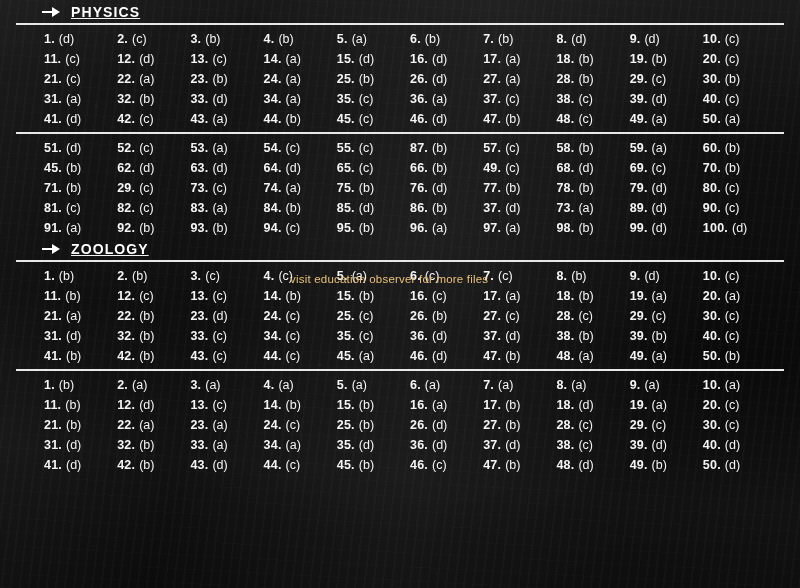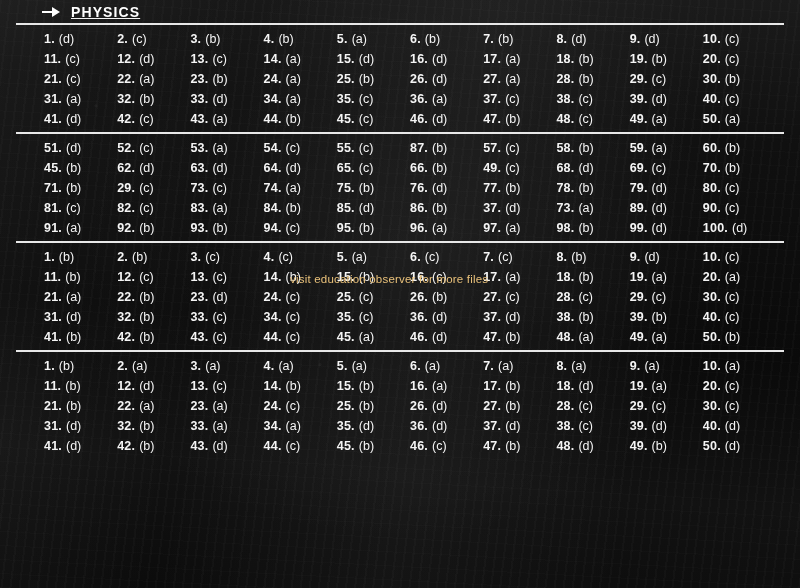--- a/index.html
+++ b/index.html
@@ -255,20 +255,24 @@
             <div class="cell"><span class="qn">95.</span><span class="ans">(b)</span></div>
             <div class="cell"><span class="qn">96.</span><span class="ans">(a)</span></div>
             <div class="cell"><span class="qn">97.</span><span class="ans">(a)</span></div>
             <div class="cell"><span class="qn">98.</span><span class="ans">(b)</span></div>
             <div class="cell"><span class="qn">99.</span><span class="ans">(d)</span></div>
             <div class="cell"><span class="qn">100.</span><span class="ans">(d)</span></div>
           </div>
         </div>
       </div>
       <div class="section">
+        <div class="sec-head">
+          <span class="arrow-icon"></span>
+          <span class="sec-title">ZOOLOGY</span>
+        </div>
         <div class="rule"></div>
         <div class="rows">
           <div class="row">
             <div class="cell"><span class="qn">1.</span><span class="ans">(b)</span></div>
             <div class="cell"><span class="qn">2.</span><span class="ans">(b)</span></div>
             <div class="cell"><span class="qn">3.</span><span class="ans">(c)</span></div>
             <div class="cell"><span class="qn">4.</span><span class="ans">(c)</span></div>
             <div class="cell"><span class="qn">5.</span><span class="ans">(a)</span></div>
             <div class="cell"><span class="qn">6.</span><span class="ans">(c)</span></div>
             <div class="cell"><span class="qn">7.</span><span class="ans">(c)</span></div>

